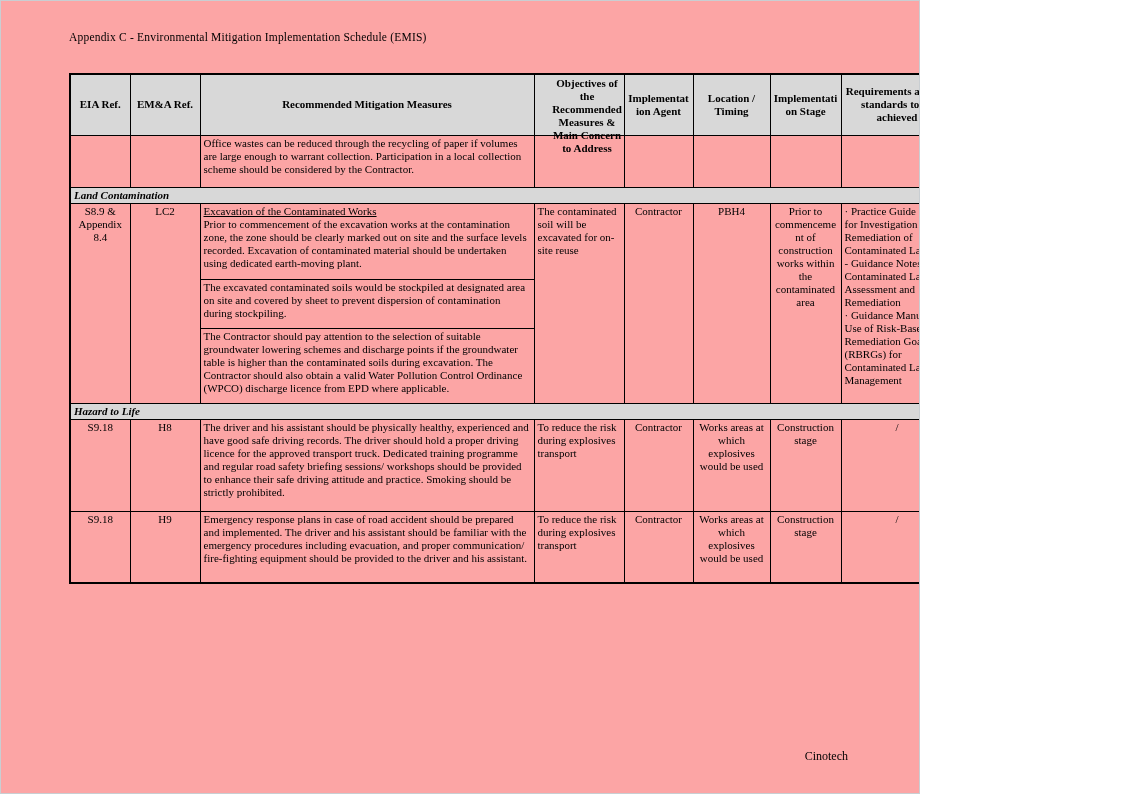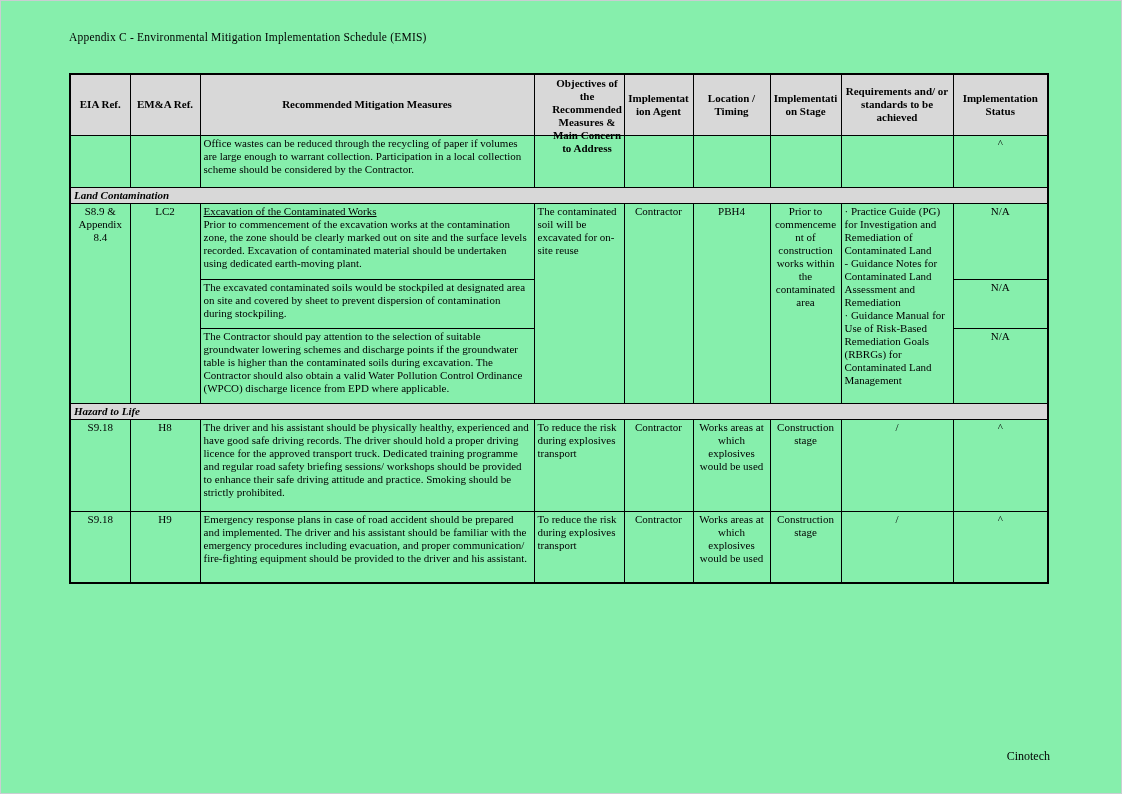--- a/index.html
+++ b/index.html
@@ -1,21 +1,21 @@
 <!DOCTYPE html>
 <html><head>
 <meta charset="utf-8">
 <style>
   * { margin: 0; padding: 0; box-sizing: border-box; }
   html, body { background: #ffffff; }
   .page {
     position: relative;
-    width: 1122px;
+    width: 920px;
     height: 794px;
-    background: #86efac;
+    background: #fca5a5;
     border: 1px solid #c9ced2;
     font-family: "Liberation Serif", "DejaVu Serif", serif;
     color: #000;
     overflow: hidden;
   }
   .doc-title {
     position: absolute;
     left: 68px;
     top: 30px;
     font-size: 11.5px;

